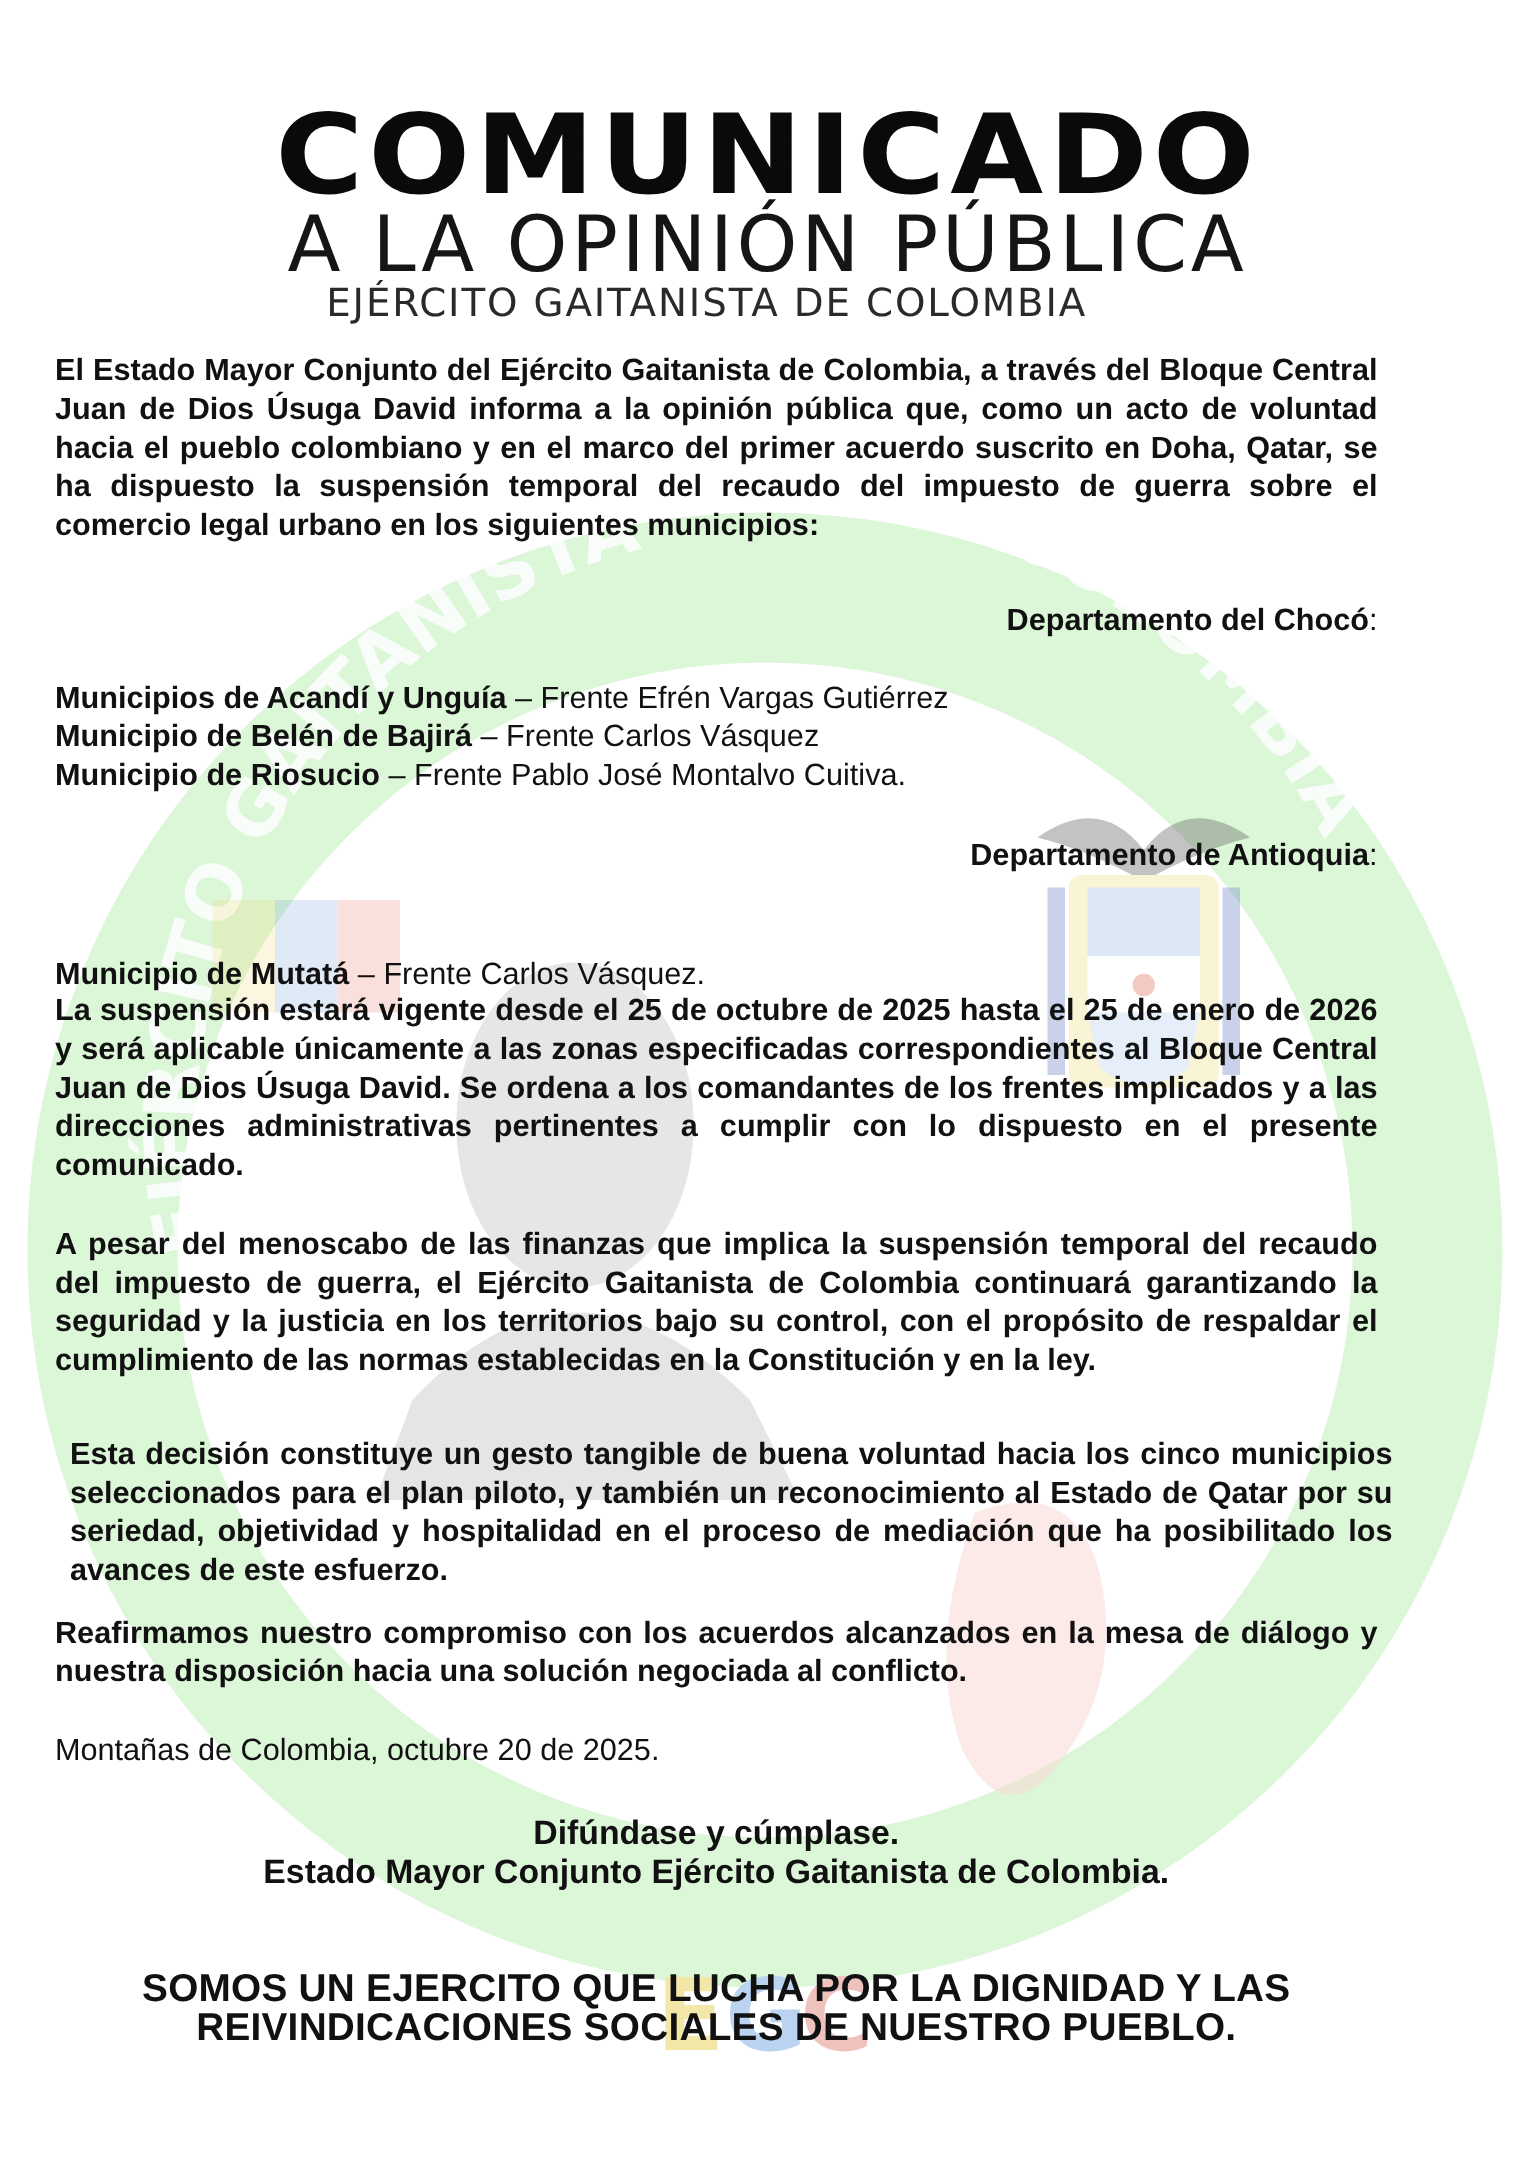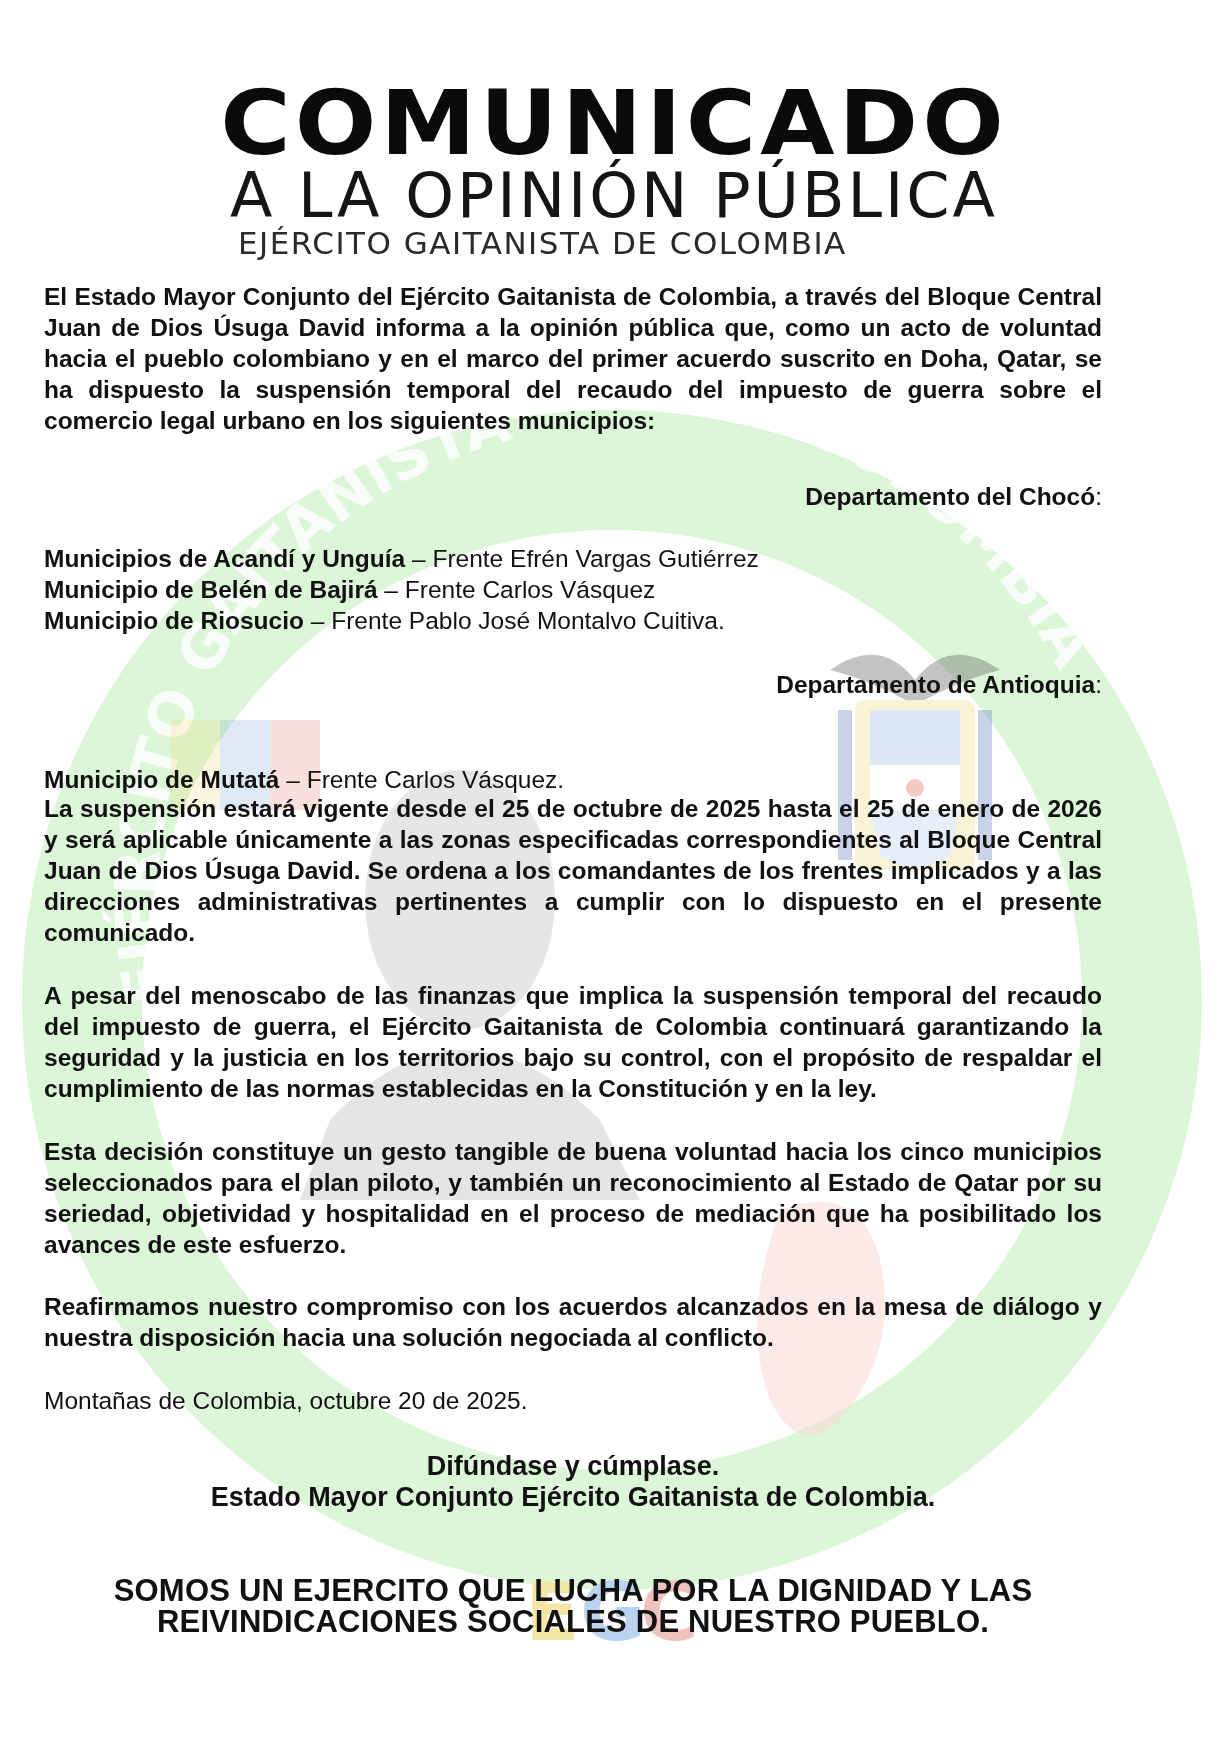--- a/index.html
+++ b/index.html
@@ -16,21 +16,21 @@
     font-size: 96px; letter-spacing: 4px; line-height: 1; color: #0a0a0a;
     text-align: center; transform: scaleY(0.92);
   }
   .title-sub {
     position: absolute; left: 44px; top: 165px; width: 1140px;
     font-family: "DejaVu Sans", sans-serif; font-weight: normal;
     font-size: 62px; letter-spacing: 3px; line-height: 1; color: #151515;
     text-align: center;
   }
   .title-org {
-    position: absolute; left: 238px; top: 228px; width: 900px;
+    position: absolute; left: 261px; top: 228px; width: 900px;
     font-family: "DejaVu Sans", sans-serif; font-weight: normal;
     font-size: 31px; letter-spacing: 1.5px; line-height: 1; color: #2a2a2a;
     text-align: left;
   }
 
   .body-text {
     position: absolute; left: 44px; width: 1058px;
     font-size: 24.5px; line-height: 31px; text-align: justify; color: #111; font-weight: bold;
   }
   .center-bold {
@@ -122,21 +122,21 @@
   <div class="center-bold" style="top:669px;">
     <span>Departamento de Antioquia</span><span style="font-weight:normal">:</span>
   </div>
 
   <div class="list-line" style="top:731px;margin-top:33px;">
     <b>Municipio de Mutatá</b><span> – </span><span>Frente Carlos Vásquez.</span>
   </div>
 
   <p class="body-text" style="top:793px; margin:0;">La suspensión estará vigente desde el 25 de octubre de 2025 hasta el 25 de enero de 2026 y será aplicable únicamente a las zonas especificadas correspondientes al Bloque Central Juan de Dios Úsuga David. Se ordena a los comandantes de los frentes implicados y a las direcciones administrativas pertinentes a cumplir con lo dispuesto en el presente comunicado.</p>
   <p class="body-text" style="top:980px; margin:0;">A pesar del menoscabo de las finanzas que implica la suspensión temporal del recaudo del impuesto de guerra, el Ejército Gaitanista de Colombia continuará garantizando la seguridad y la justicia en los territorios bajo su control, con el propósito de respaldar el cumplimiento de las normas establecidas en la Constitución y en la ley.</p>
-  <p class="body-text" style="top:1136px; margin:0;">Esta decisión constituye un gesto tangible de buena voluntad hacia los cinco municipios seleccionados para el plan piloto, y también un reconocimiento al Estado de Qatar por su seriedad, objetividad y hospitalidad en el proceso de mediación que ha posibilitado los avances de este esfuerzo.</p>
+  <p class="body-text" style="top:1136px; margin:12px;">Esta decisión constituye un gesto tangible de buena voluntad hacia los cinco municipios seleccionados para el plan piloto, y también un reconocimiento al Estado de Qatar por su seriedad, objetividad y hospitalidad en el proceso de mediación que ha posibilitado los avances de este esfuerzo.</p>
   <p class="body-text" style="top:1291px; margin:0;">Reafirmamos nuestro compromiso con los acuerdos alcanzados en la mesa de diálogo y nuestra disposición hacia una solución negociada al conflicto.</p>
 
   <div class="list-line" style="top:1385px;">Montañas de Colombia, octubre 20 de 2025.</div>
 
   <div class="closing" style="top:1451px;">Difúndase y cúmplase.</div>
   <div class="closing" style="top:1482px;">Estado Mayor Conjunto Ejército Gaitanista de Colombia.</div>
 
   <div class="motto" style="top:1575px;">SOMOS UN EJERCITO QUE LUCHA POR LA DIGNIDAD Y LAS</div>
   <div class="motto" style="top:1606px;">REIVINDICACIONES SOCIALES DE NUESTRO PUEBLO.</div>
 </div>

